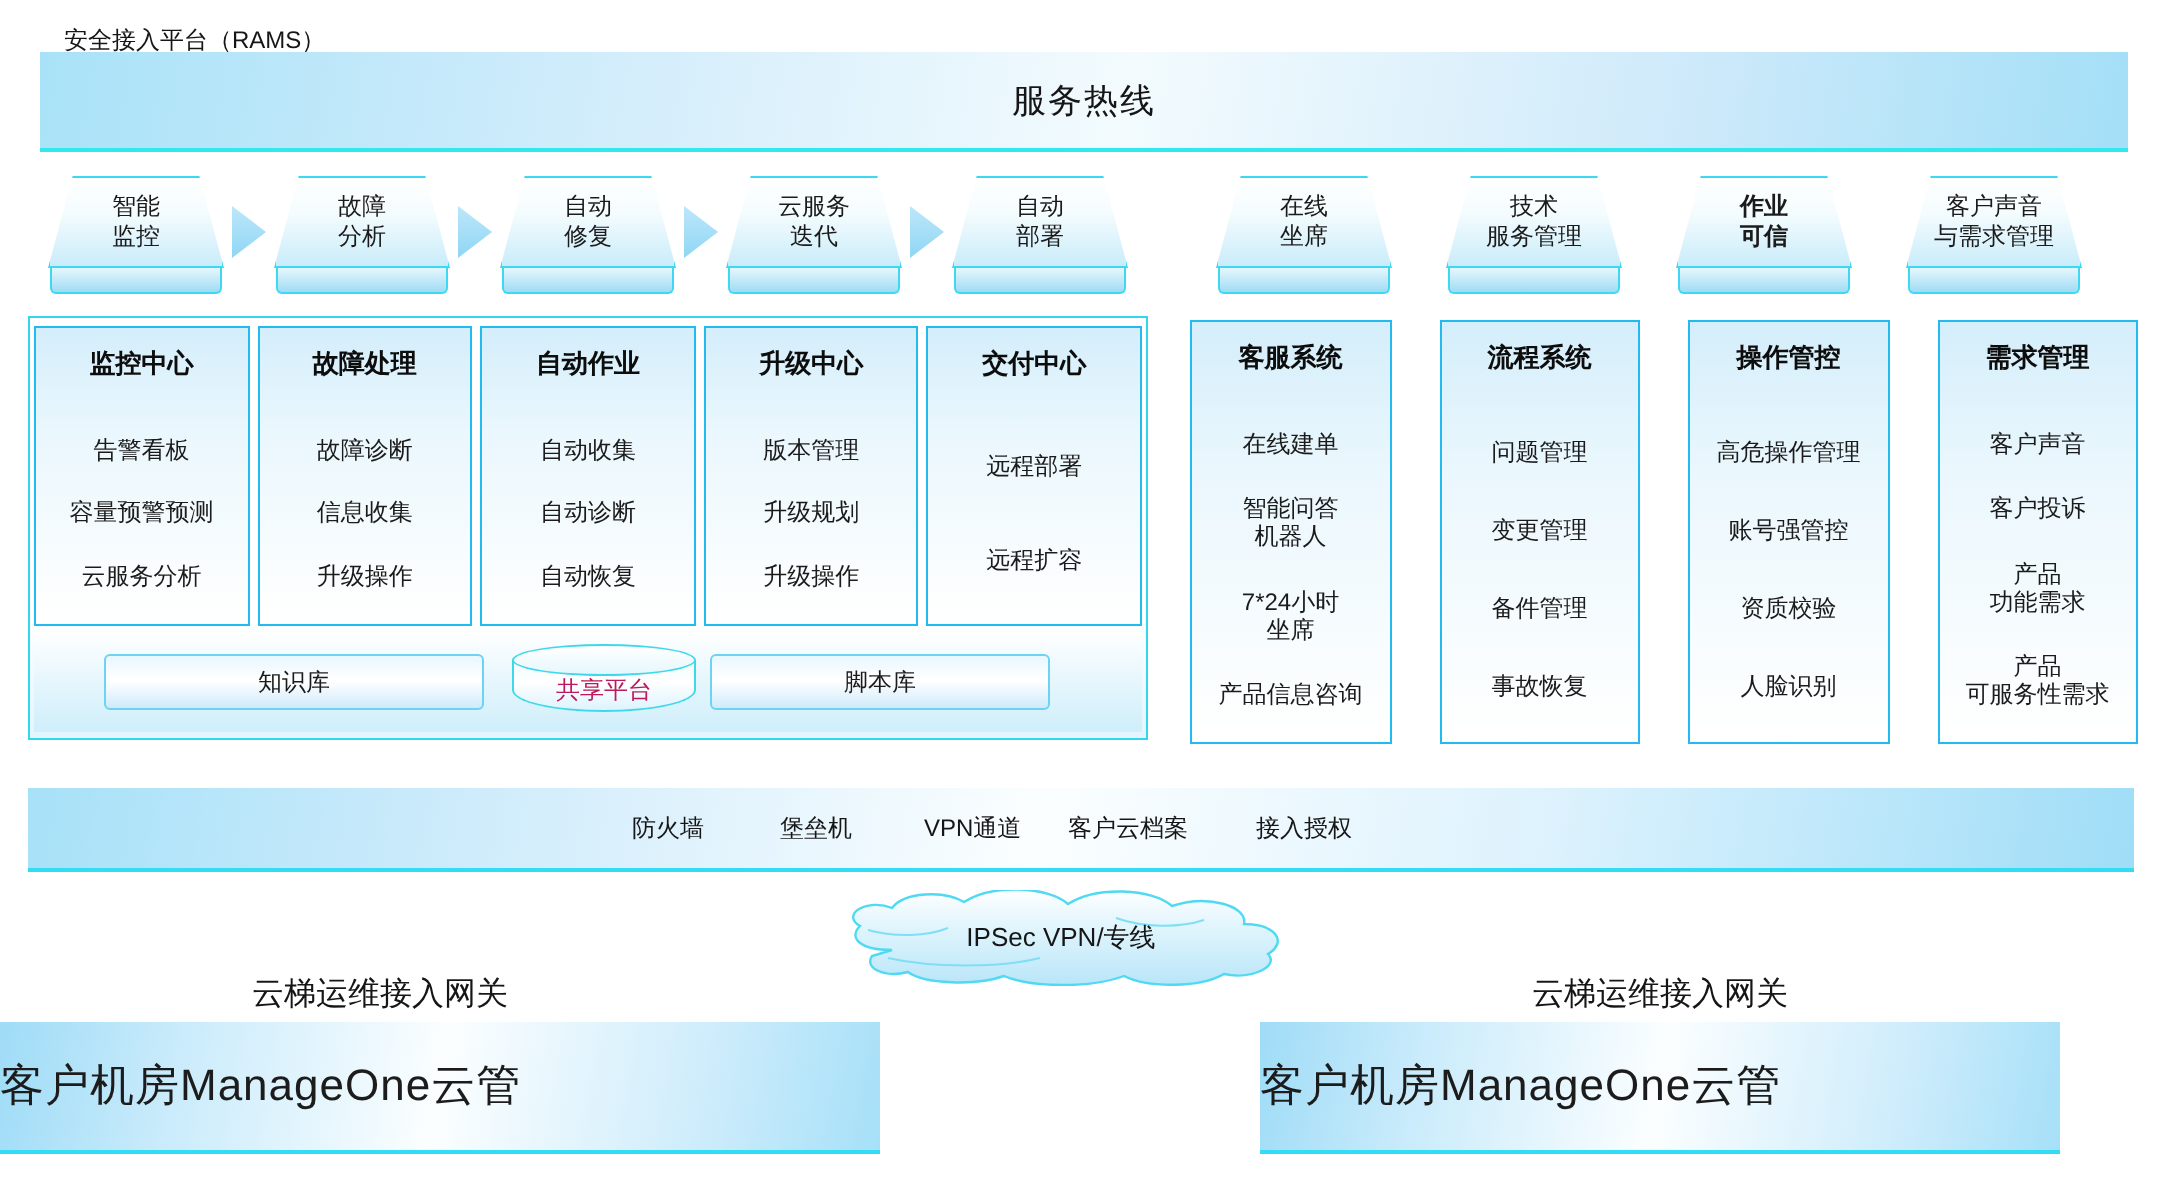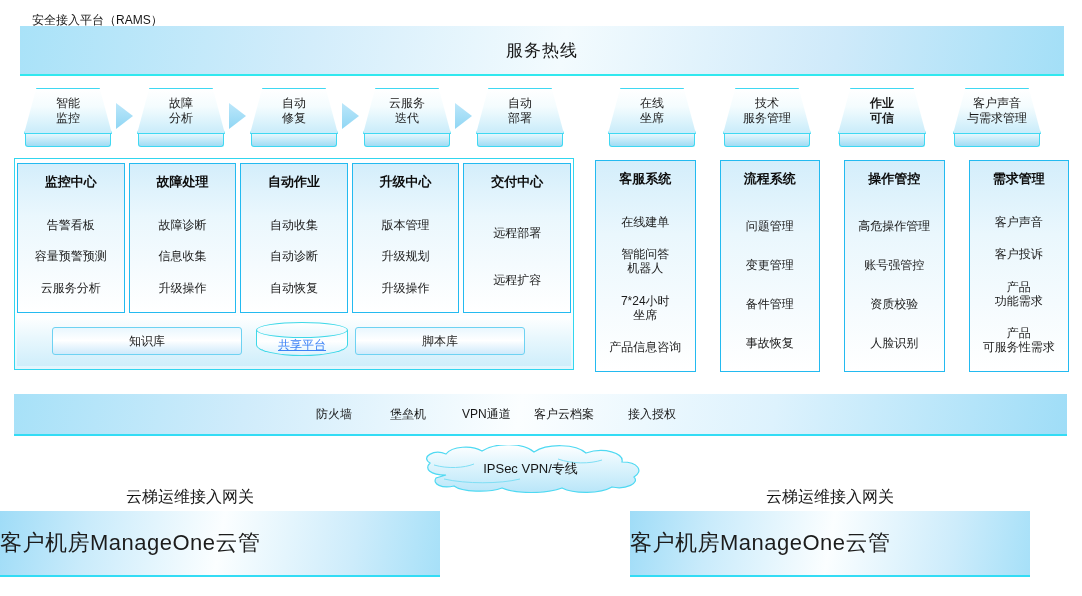--- a/index.html
+++ b/index.html
@@ -215,23 +215,22 @@
     background: linear-gradient(180deg, #ffffff 0%, #e6f7fd 100%);
     border: 1px solid #3fd8e8;
     border-radius: 50%;
     box-sizing: border-box;
   }
   .cyl-label {
     position: absolute;
     left: 0; top: 10px;
     width: 92px; height: 26px;
     display: flex; align-items: center; justify-content: center;
-    font-size: 12px; color: #3b82f6;
+    font-size: 12px; color: #be185d;
     z-index: 4;
-    text-decoration: underline;
   }
 
   
   .security {
     position: absolute;
     left: 14px;
     top: 394px;
     width: 1053px;
     height: 42px;
     background: linear-gradient(100deg, #a7e1f8 0%, #d0ecfb 22%, #fbfeff 48%, #ddf2fd 72%, #9fddf7 100%);

